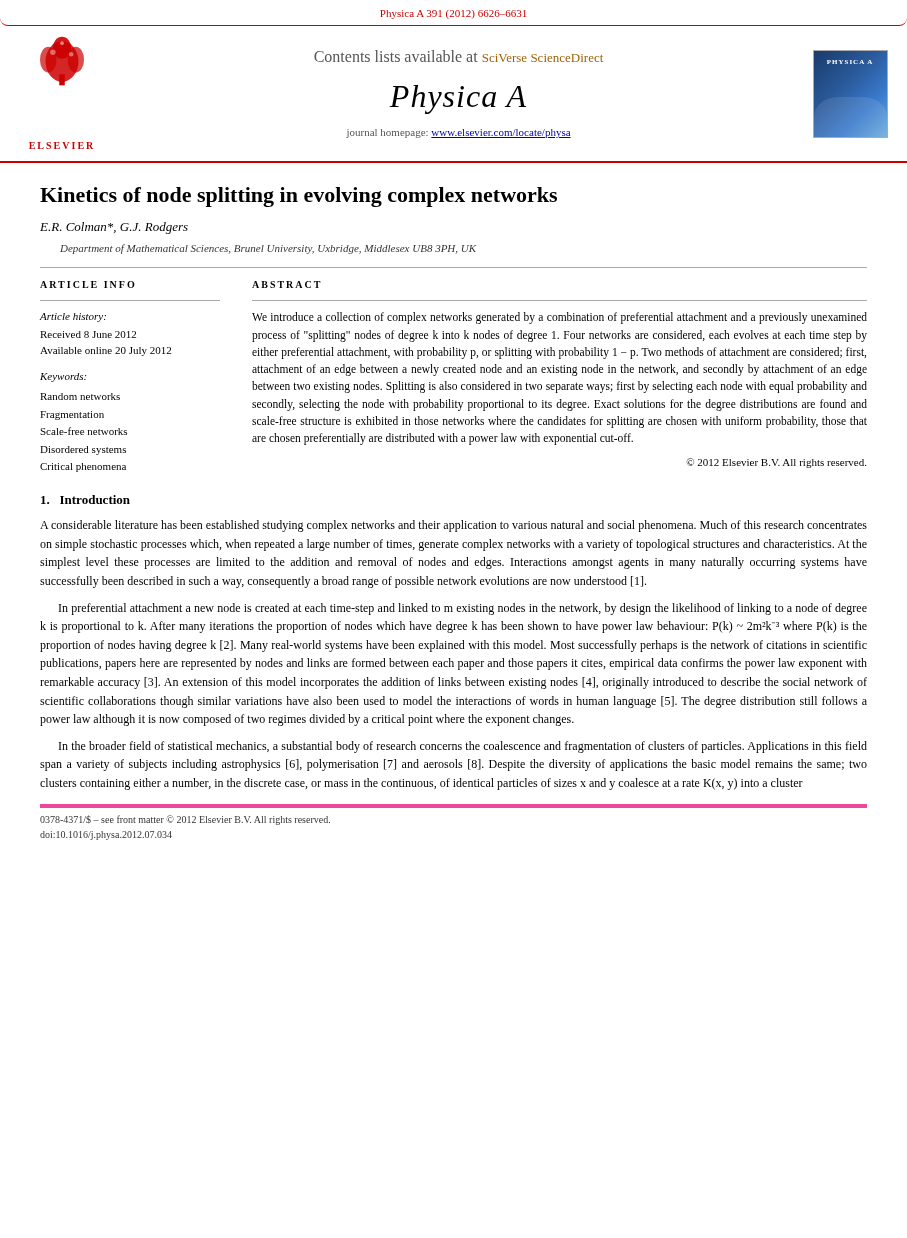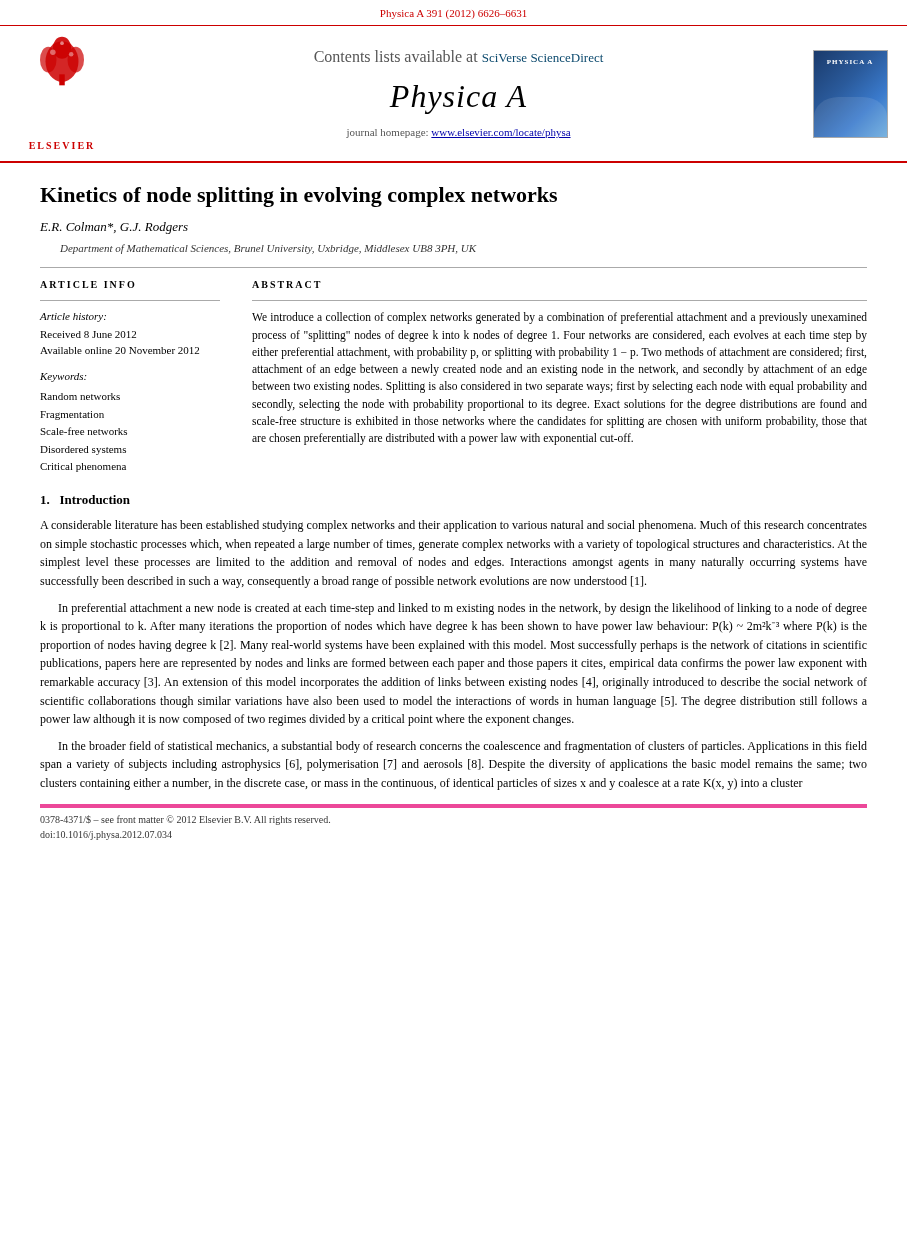--- a/index.html
+++ b/index.html
@@ -14,20 +14,21 @@
     }
 
     
     .top-bar {
       background: #fff;
       text-align: center;
       font-size: 11px;
       color: #c00;
       padding: 6px 0 3px 0;
       border-bottom: 1px solid #c00;
+      border-radius: 8px;
     }
 
     
     .masthead {
       display: flex;
       align-items: stretch;
       border-bottom: 2px solid #c00;
       padding: 8px 12px;
       gap: 10px;
     }
@@ -61,21 +62,21 @@
       flex-direction: column;
       align-items: center;
       justify-content: center;
       gap: 4px;
     }
     .sciverse-line {
       font-size: 16px;
       color: #555;
     }
     .sciverse-link {
-      color: #0c4a6e;
+      color: #a16207;
       text-decoration: none;
     }
     .journal-title-big {
       font-size: 32px;
       font-style: italic;
       color: #000;
       font-weight: normal;
       letter-spacing: 1px;
     }
     .journal-homepage-line {
@@ -302,35 +303,36 @@
 
   <hr class="divider-line">
 
   <div class="two-col">
 
     <div class="col-left">
       <div class="section-label">ARTICLE  INFO</div>
       <hr class="divider-line">
       <div class="info-label">Article history:</div>
       <div class="info-value">Received 8 June 2012</div>
-      <div class="info-value">Available online 20 November 2012</div>
+      <div class="info-value">Available online 20 July 2012</div>
       <div class="keywords-label">Keywords:</div>
       <div id="keywords-list">
           <div class="keyword-item">Random networks</div>
           <div class="keyword-item">Fragmentation</div>
           <div class="keyword-item">Scale-free networks</div>
           <div class="keyword-item">Disordered systems</div>
           <div class="keyword-item">Critical phenomena</div>
         </div>
     </div>
 
     <div class="col-right">
       <div class="section-label">ABSTRACT</div>
       <hr class="divider-line">
       <div class="abstract-text">We introduce a collection of complex networks generated by a combination of preferential attachment and a previously unexamined process of "splitting" nodes of degree k into k nodes of degree 1. Four networks are considered, each evolves at each time step by either preferential attachment, with probability p, or splitting with probability 1 − p. Two methods of attachment are considered; first, attachment of an edge between a newly created node and an existing node in the network, and secondly by attachment of an edge between two existing nodes. Splitting is also considered in two separate ways; first by selecting each node with equal probability and secondly, selecting the node with probability proportional to its degree. Exact solutions for the degree distributions are found and scale-free structure is exhibited in those networks where the candidates for splitting are chosen with uniform probability, those that are chosen preferentially are distributed with a power law with exponential cut-off.</div>
+      <div class="copyright-line">© 2012 Elsevier B.V. All rights reserved.</div>
     </div>
   </div>
 
   <div class="main-content">
     <div class="section-heading">
       <span>1.</span>
       &nbsp;
       <span>Introduction</span>
     </div>
 

